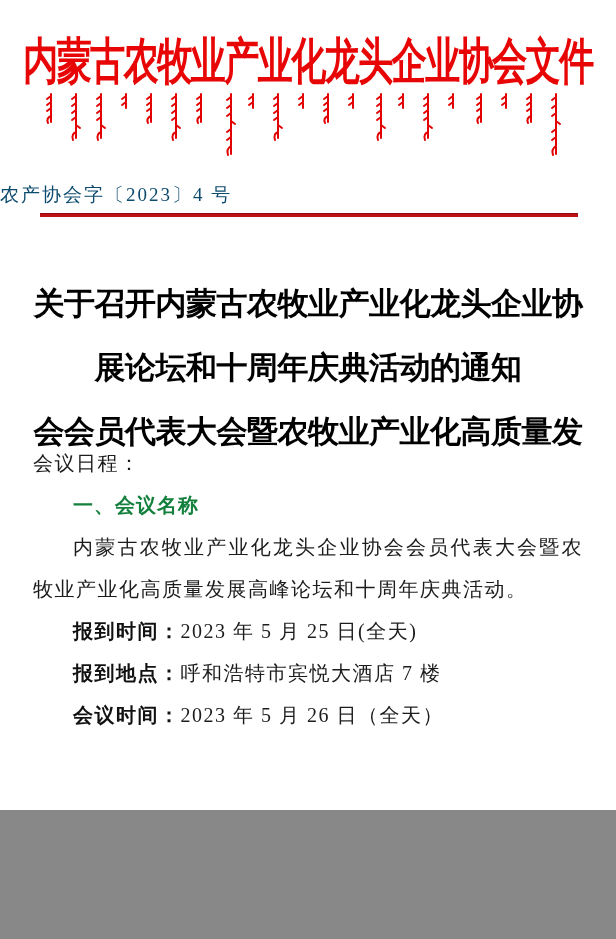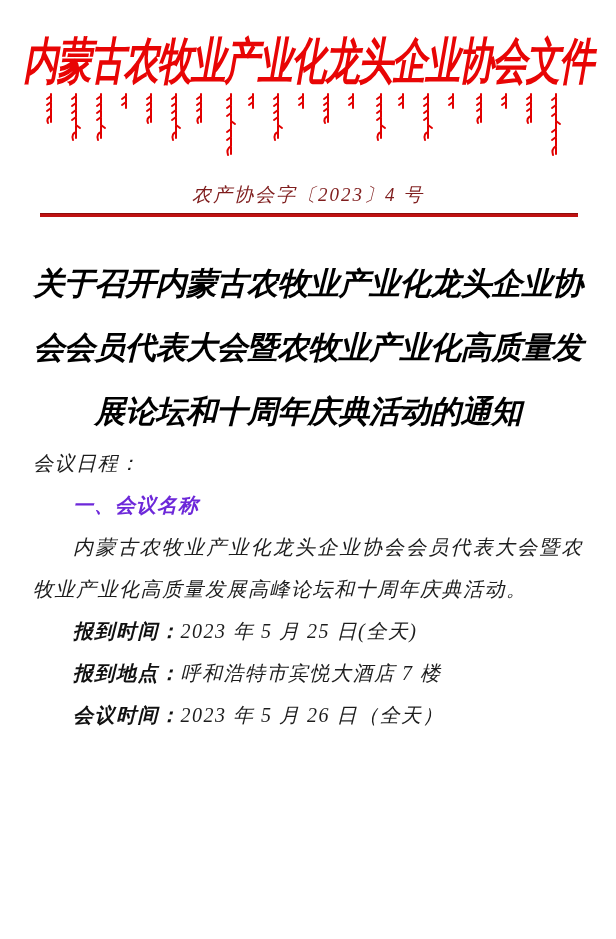--- a/index.html
+++ b/index.html
@@ -1,61 +1,61 @@
 <!DOCTYPE html>
 <html><head>
 <meta charset="utf-8">
 <style>
   html,body{margin:0;padding:0;background:#888;}
   .page{
-    width:616px;height:939px;background:#ffffff;position:relative;
+    width:616px;height:810px;background:#ffffff;position:relative;
     overflow:hidden;margin:0 auto;
-    font-family:"Liberation Serif","DejaVu Serif",serif;color:#1c1c1c;font-style:italic;
+    font-family:"Liberation Serif","DejaVu Serif",serif;color:#1c1c1c;
   }
   
   .org-title{
     position:absolute;top:28px;left:0;right:0;
     text-align:center;white-space:nowrap;
     color:#e80505;font-weight:bold;font-size:35px;letter-spacing:-1.5px;
     transform:scaleY(1.42);transform-origin:top center;
     font-family:"Liberation Serif","DejaVu Serif",serif;
   }
   
   .mongolian{
     position:absolute;top:92px;left:0;right:0;
     display:flex;justify-content:center;
   }
   .mongolian svg{display:block;}
   
   .doc-number{
     position:absolute;top:182px;left:0;right:0;
-    text-align:center;font-size:19px;letter-spacing:2px;color:#7f1d1d;
+    font-size:19px;letter-spacing:2px;color:#0c4a6e;
   }
   
   .red-divider{
     position:absolute;top:213px;left:40px;width:538px;height:3px;
     background:#bf1212;border-top:1px solid #8e0d0d;
   }
   
   .doc-title{
-    position:absolute;top:252px;left:18px;right:18px;
+    position:absolute;top:272px;left:18px;right:18px;
     text-align:center;font-weight:bold;font-size:31px;line-height:64px;
     letter-spacing:-0.5px;color:#000;
   }
   
   .body-text{
     position:absolute;top:442px;left:33px;width:550px;
     font-size:20px;line-height:42px;text-align:justify;
     letter-spacing:1.5px;color:#1c1c1c;
   }
   .body-text p{margin:0;padding:0;}
   .indent{text-indent:2em;}
   .heading{
     font-family:"Liberation Sans","DejaVu Sans",sans-serif;
-    font-weight:bold;text-indent:2em;letter-spacing:1px;color:#6d28d9;
+    font-weight:bold;text-indent:2em;letter-spacing:1px;color:#15803d;
   }
   .schedule-line{text-indent:2em;}
   .schedule-label{
     font-family:"Liberation Sans","DejaVu Sans",sans-serif;
     font-weight:bold;color:#111;
   }
 </style>
 </head>
 <body>
 
@@ -102,22 +102,22 @@
       <use href="#mg-x" x="515" y="2"></use>
     </svg>
   </div>
 
   <div class="doc-number">农产协会字〔2023〕4 号</div>
 
   <div class="red-divider"></div>
 
   <div class="doc-title">
     <div>关于召开内蒙古农牧业产业化龙头企业协</div>
+    <div>展论坛和十周年庆典活动的通知</div>
     <div>会会员代表大会暨农牧业产业化高质量发</div>
-    <div>展论坛和十周年庆典活动的通知</div>
   </div>
 
   <div class="body-text">
     <p>会议日程：</p>
     <p class="heading">一、会议名称</p>
     <p class="indent">内蒙古农牧业产业化龙头企业协会会员代表大会暨农牧业产业化高质量发展高峰论坛和十周年庆典活动。</p>
     <p class="schedule-line">
       <span class="schedule-label">报到时间：</span><span>2023 年 5 月 25 日(全天)</span>
     </p>
     <p class="schedule-line">

